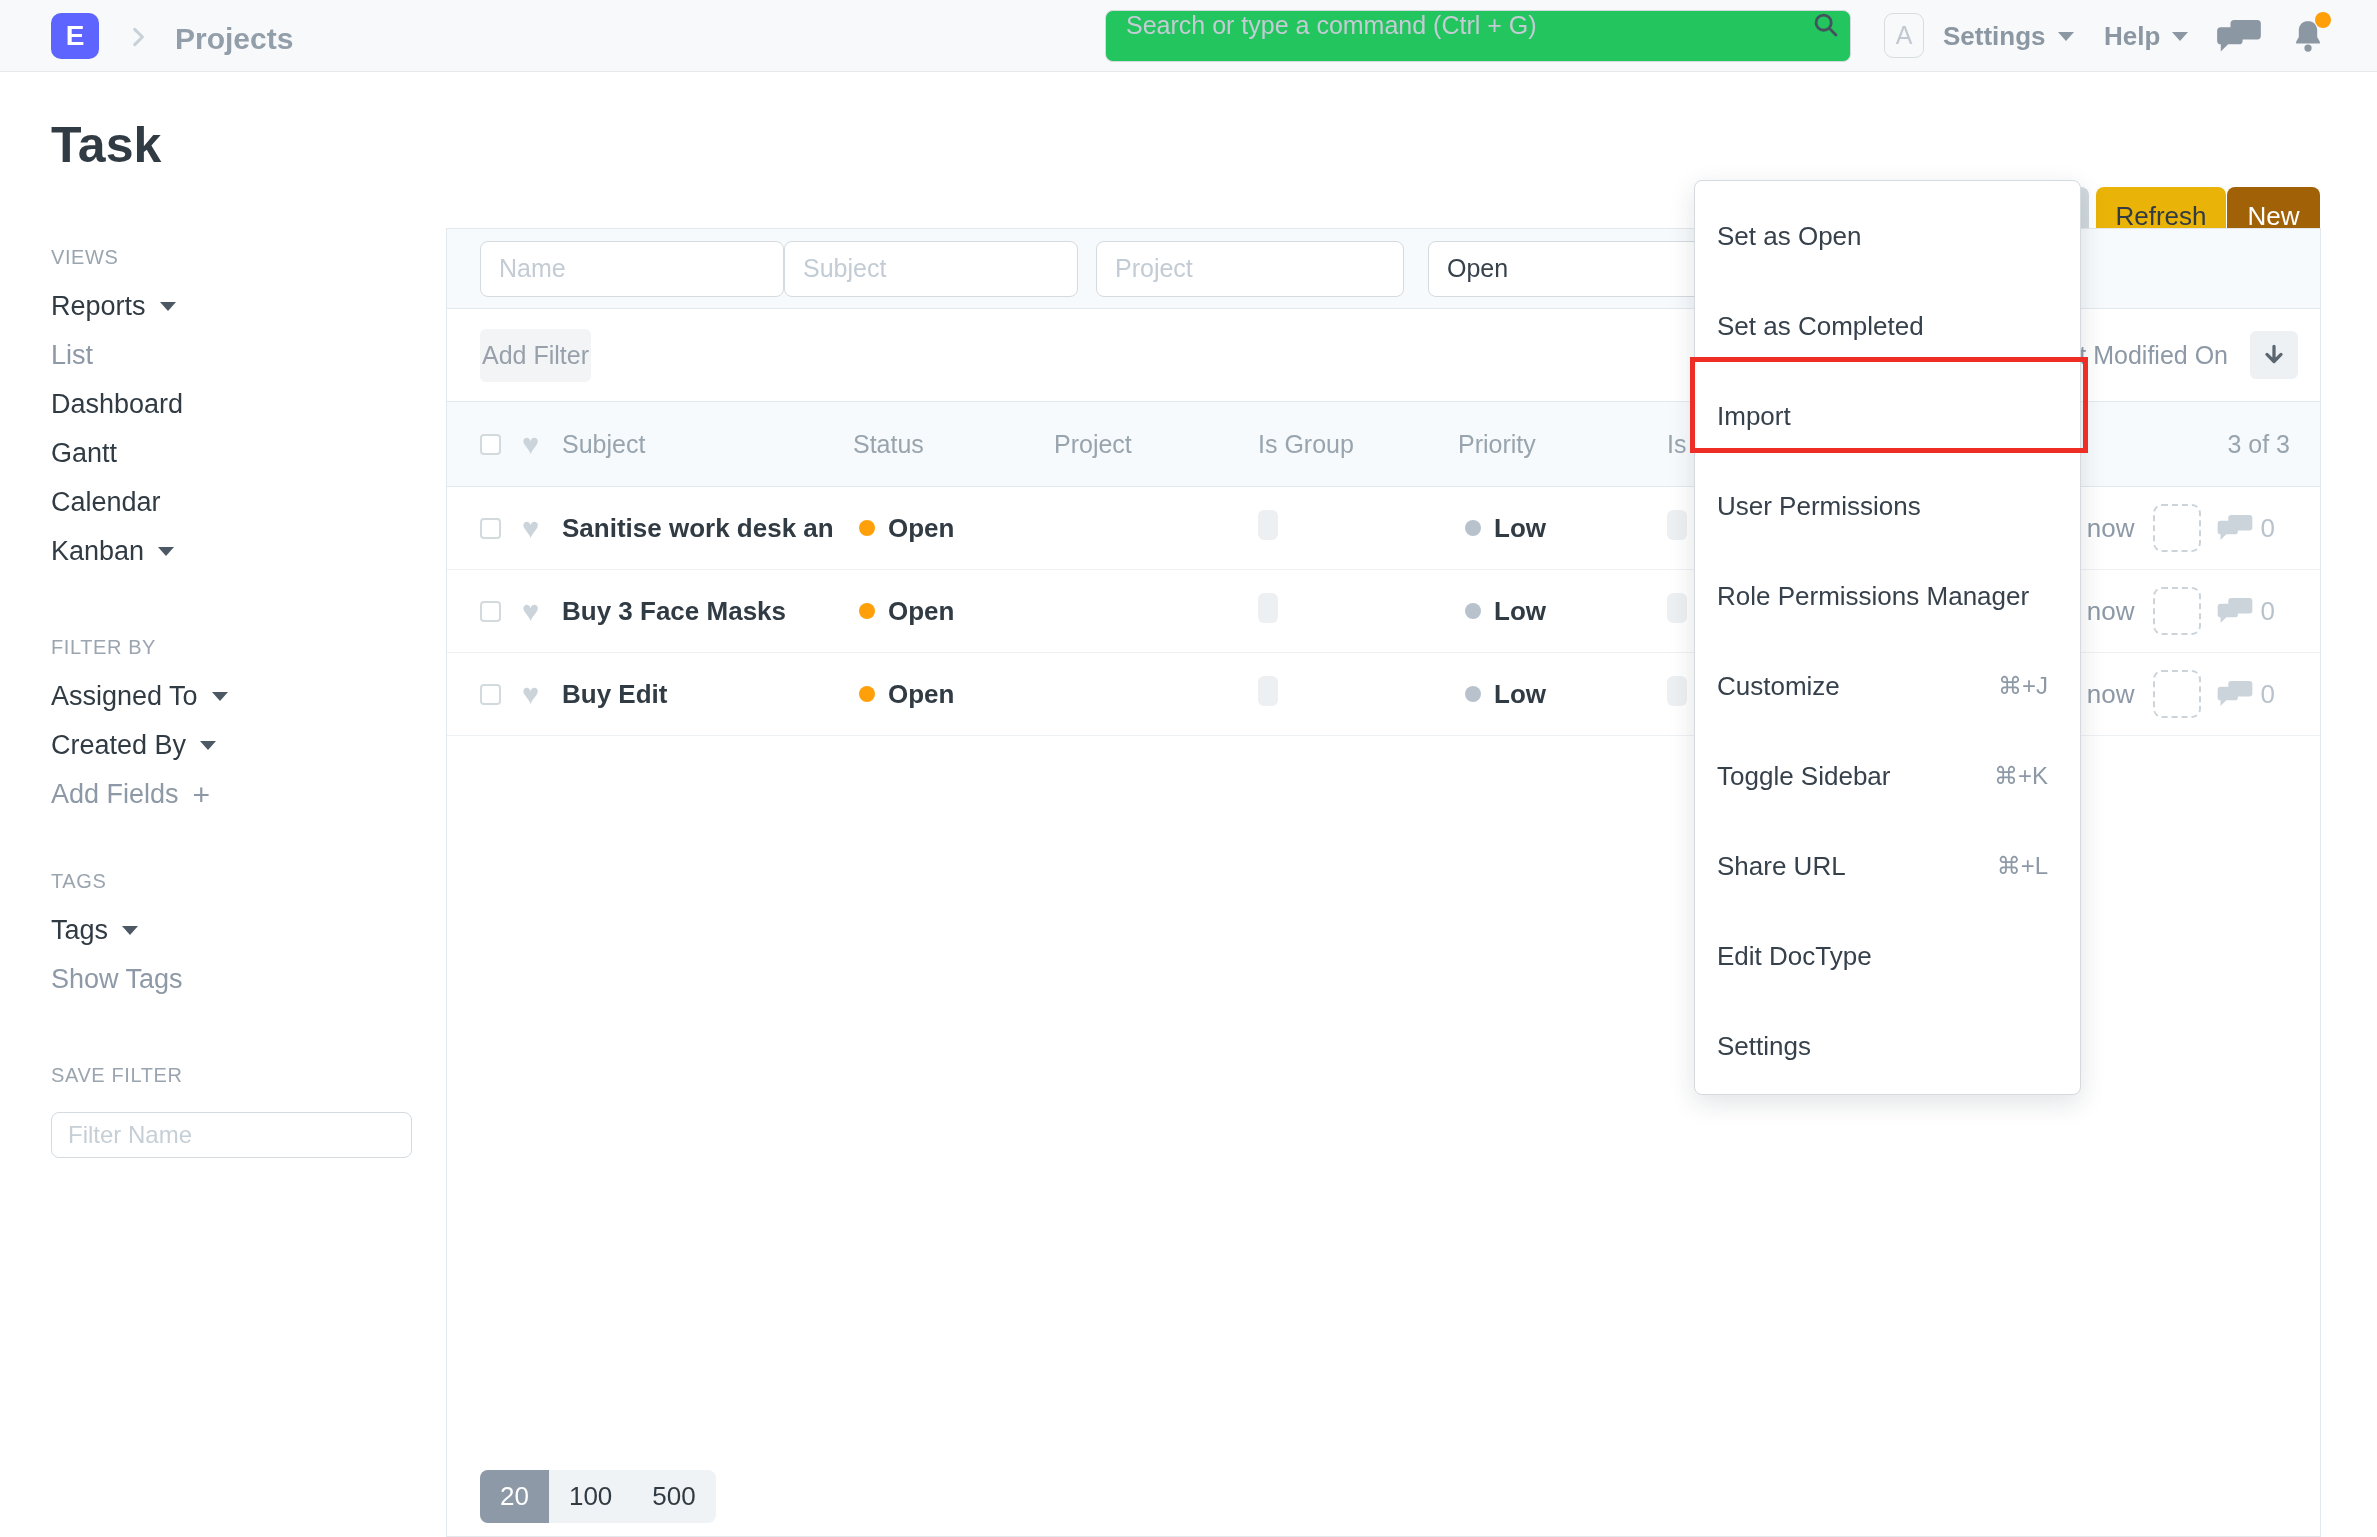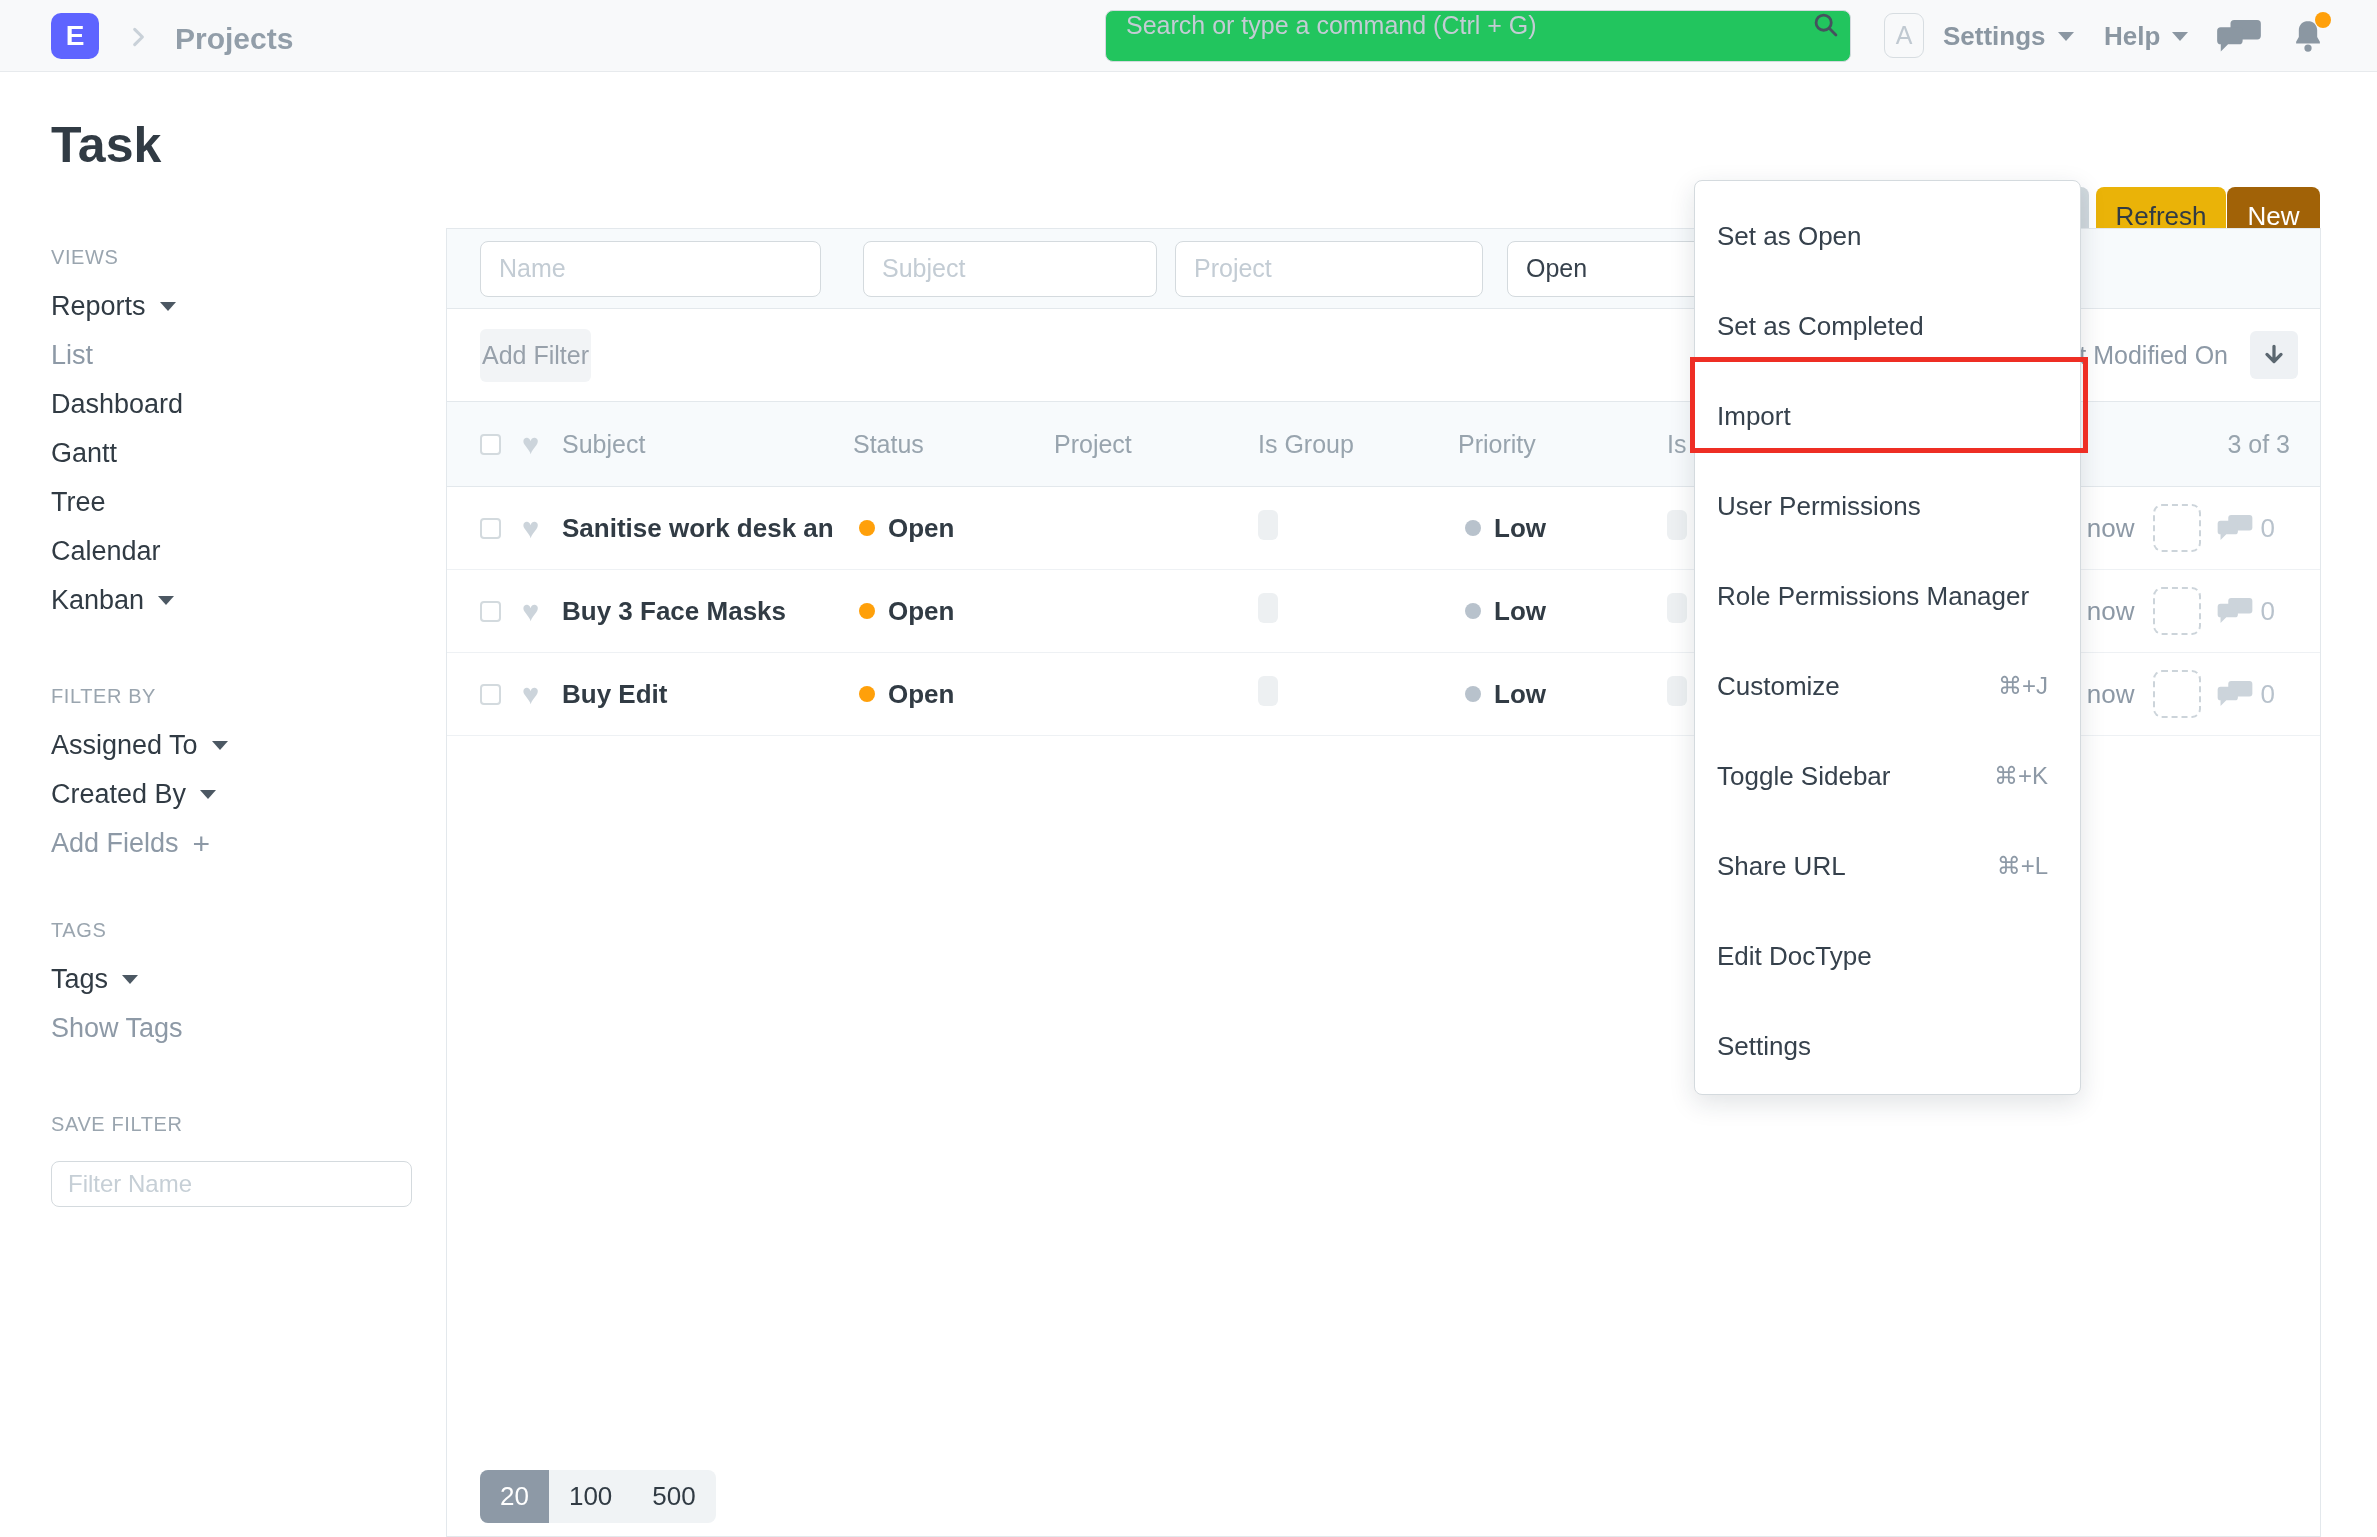--- a/index.html
+++ b/index.html
@@ -56,21 +56,21 @@
     padding:0 16px; font-size:24px; font-family:inherit; color:#36414c; outline:none; }
   .savefilter-input::placeholder { color:#c6cfd6; }
 
   
   .list-container { position:absolute; left:446px; top:228px; width:1875px; height:1309px;
     border:1px solid #e3e8ec; background:#fff; }
   .filter-section { height:80px; background:#f7fafc; border-bottom:1px solid #e3e8ec;
     display:flex; align-items:center; padding-left:33px; }
   .f-input { height:56px; background:#fff; border:1px solid #d4dade; border-radius:8px;
     padding:0 18px; font-size:25px; font-family:inherit; color:#36414c; outline:none; }
-  .f-name { width:341px; margin-right:42px; } .f-subject { width:294px; margin-right:18px; }
+  .f-name { width:304px; } .f-subject { width:294px; margin-right:18px; }
   .f-project { width:308px; margin-right:24px; } .f-open { width:283px; font-weight:400; }
   .f-input::placeholder { color:#c3ccd4; }
   .toolbar-row { height:93px; border-bottom:1px solid #e3e8ec; display:flex; align-items:center;
     justify-content:space-between; padding:0 22px 0 33px; }
   .btn-addfilter { width:111px; height:53px; background:#f2f4f6; border:none; border-radius:6px;
     font-size:25px; color:#98a1ab; font-family:inherit; }
   .sort-area { display:flex; align-items:center; gap:22px; }
   .sort-label { font-size:25px; color:#8d99a6; }
   .btn-sort { width:48px; height:48px; background:#eef1f4; border:none; border-radius:6px;
     display:flex; align-items:center; justify-content:center; }
@@ -181,24 +181,20 @@
       </div>
       <div class="sb-item">
         <span>Dashboard</span>
 
       </div>
       <div class="sb-item">
         <span>Gantt</span>
 
       </div>
       <div class="sb-item">
-        <span>Tree</span>
-
-      </div>
-      <div class="sb-item">
         <span>Calendar</span>
 
       </div>
       <div class="sb-item">
         <span>Kanban</span>
         <span class="caret show"></span>
       </div>
     </div>
   <div class="sb-heading mt1">FILTER BY</div>
   <div>

